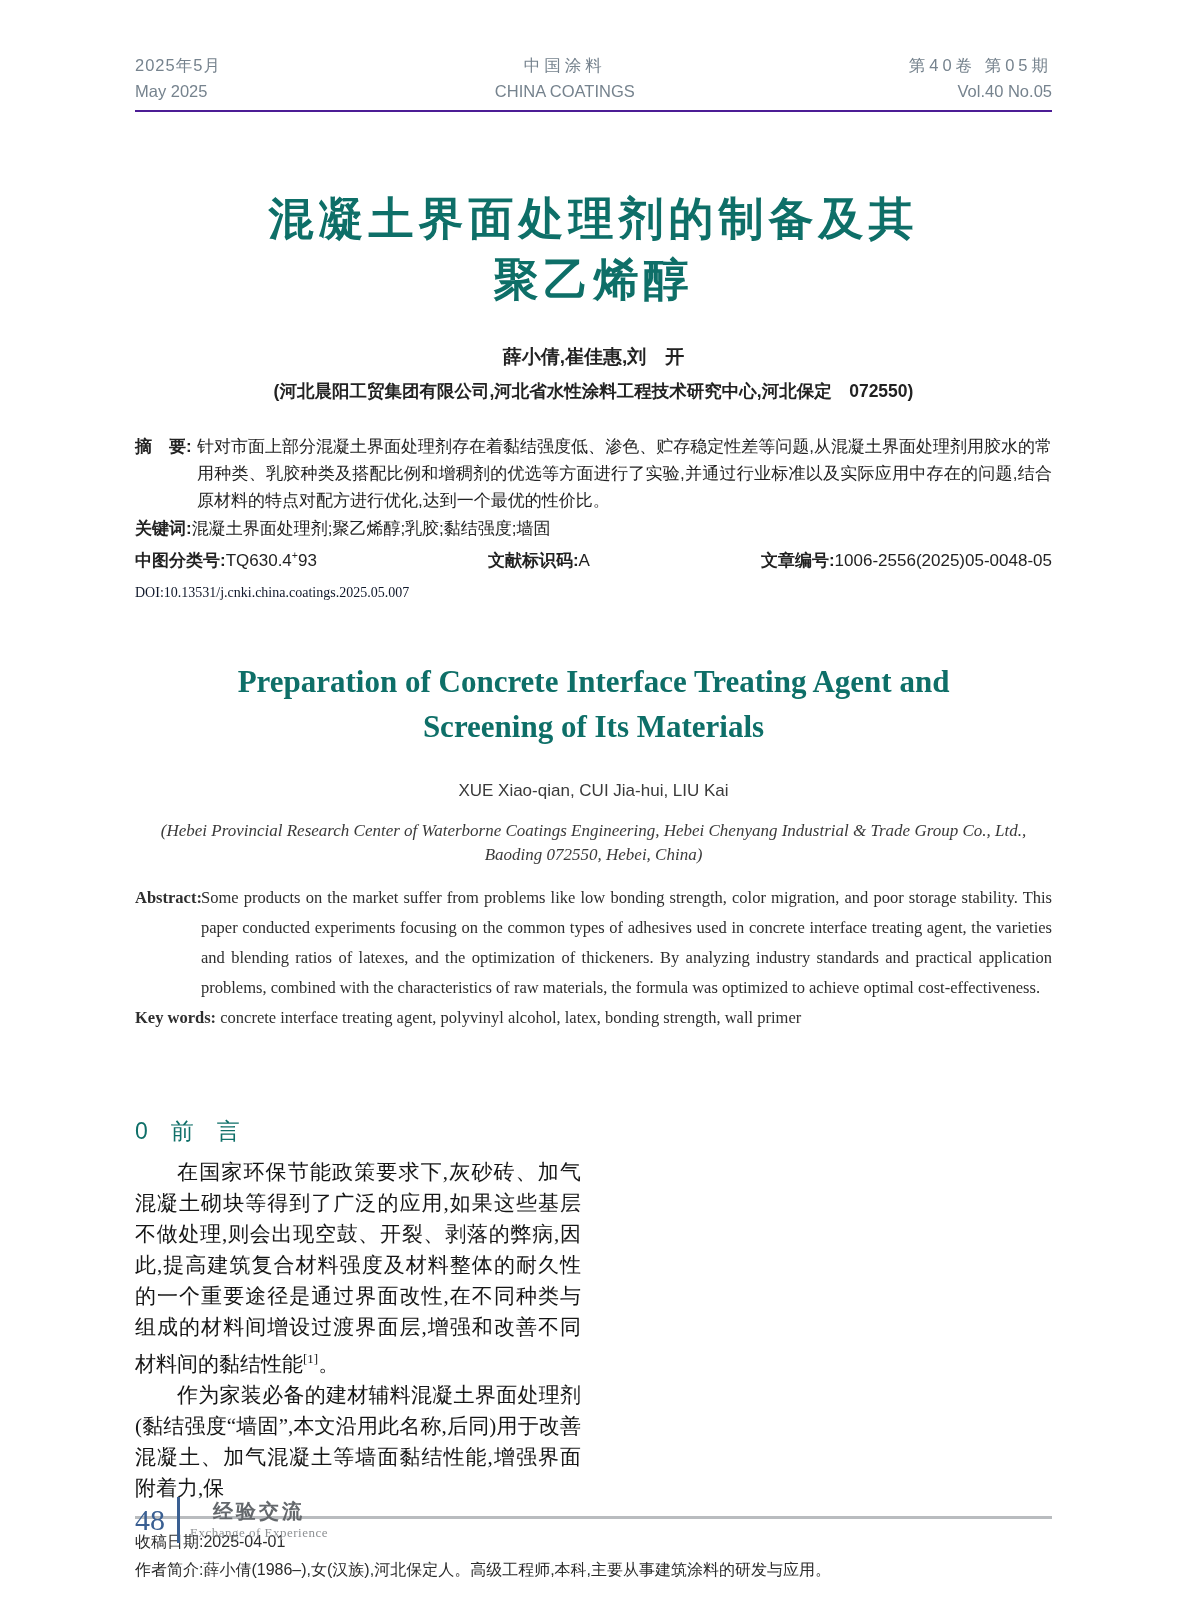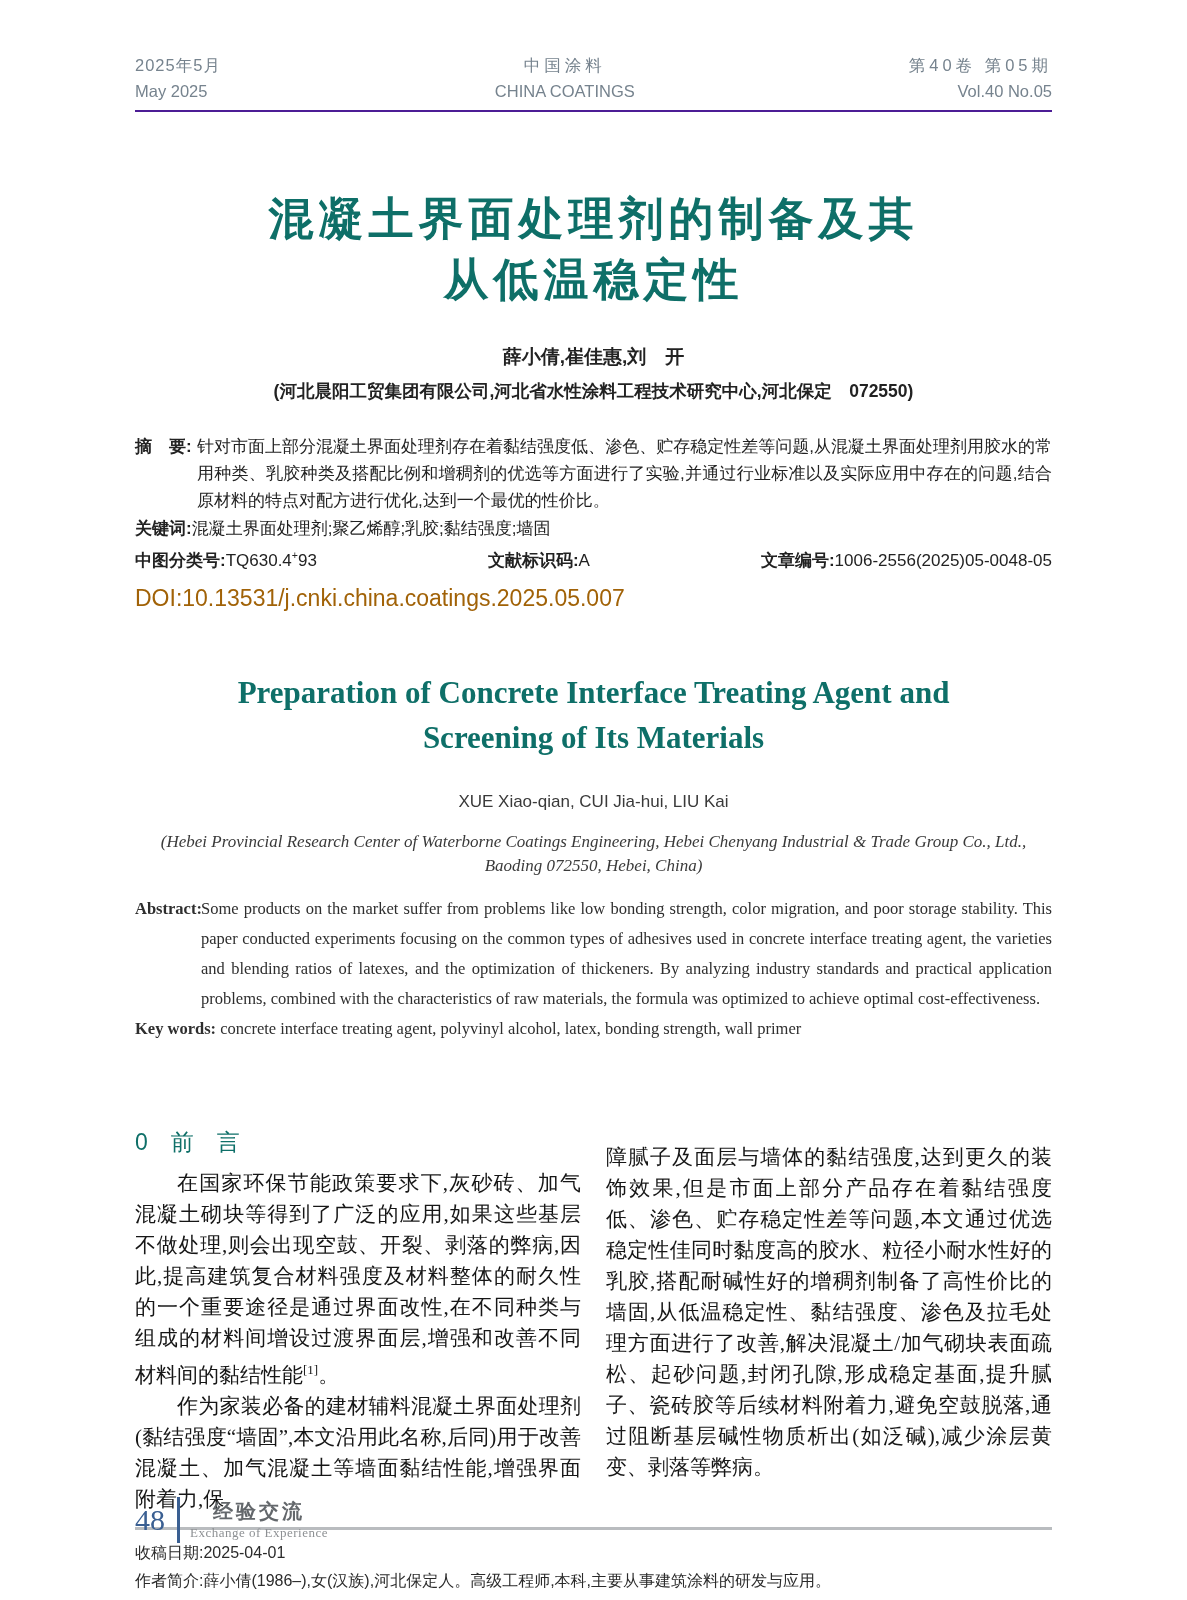--- a/index.html
+++ b/index.html
@@ -23,21 +23,21 @@
 
   
   .abs-block{margin-top:30px;position:relative;padding-left:62px;font-size:17px;
              line-height:27px;text-align:justify;color:#222;}
   .abs-label{position:absolute;left:0;top:0;font-weight:bold;}
   .kw-line{margin-top:1px;font-size:17px;line-height:27px;color:#222;}
   .lbl{font-weight:bold;}
 
   .clc-row{margin-top:7px;display:flex;justify-content:space-between;font-size:17px;color:#222;}
   sup{font-size:0.62em;}
-  .doi{margin-top:13px;font-family:Liberation Sans, sans-serif;font-size:23px;color:#a16207;}
+  .doi{margin-top:13px;font-family:Liberation Serif, serif;font-size:14px;color:#0f172a;}
 
   
   .title-en{margin-top:58px;text-align:center;color:#0e6f68;font-family:"Liberation Serif",serif;
             font-weight:bold;font-size:31px;line-height:45px;}
   .authors-en{margin-top:32px;text-align:center;font-size:17px;color:#3a3a3a;}
   .affil-en{margin-top:18px;text-align:center;font-family:"Liberation Serif",serif;
             font-style:italic;font-size:17px;line-height:24px;color:#3a3a3a;}
   .abs-en{margin-top:16px;position:relative;padding-left:66px;
           font-family:"Liberation Serif",serif;font-size:16.5px;line-height:30px;
           text-align:justify;color:#2e2e2e;}
@@ -80,21 +80,21 @@
         <div>CHINA COATINGS</div>
       </div>
       <div class="hdr-col right">
         <div class="zh">第40卷 第05期</div>
         <div>Vol.40 No.05</div>
       </div>
     </div>
 
     <div class="title-zh">
       <div>混凝土界面处理剂的制备及其</div>
-      <div>从低温稳定性</div>
+      <div>聚乙烯醇</div>
     </div>
 
     <div class="authors-zh">薛小倩,崔佳惠,刘　开</div>
     <div class="affil-zh">(河北晨阳工贸集团有限公司,河北省水性涂料工程技术研究中心,河北保定　072550)</div>
 
     <div class="abs-block">
       <span class="abs-label">摘　要:</span>
       <span>针对市面上部分混凝土界面处理剂存在着黏结强度低、渗色、贮存稳定性差等问题,从混凝土界面处理剂用胶水的常用种类、乳胶种类及搭配比例和增稠剂的优选等方面进行了实验,并通过行业标准以及实际应用中存在的问题,结合原材料的特点对配方进行优化,达到一个最优的性价比。</span>
     </div>
 
@@ -133,23 +133,20 @@
       <span class="lbl">Key words:</span>
       <span>concrete interface treating agent, polyvinyl alcohol, latex, bonding strength, wall primer</span>
     </div>
 
     <div class="cols">
       <div class="col">
         <h2 class="sec-h">0　前　言</h2>
         <p class="body-p"><span>在国家环保节能政策要求下,灰砂砖、加气混凝土砌块等得到了广泛的应用,如果这些基层不做处理,则会出现空鼓、开裂、剥落的弊病,因此,提高建筑复合材料强度及材料整体的耐久性的一个重要途径是通过界面改性,在不同种类与组成的材料间增设过渡界面层,增强和改善不同材料间的黏结性能</span><sup>[1]</sup><span>。</span></p>
         <p class="body-p">作为家装必备的建材辅料混凝土界面处理剂(黏结强度“墙固”,本文沿用此名称,后同)用于改善混凝土、加气混凝土等墙面黏结性能,增强界面附着力,保</p>
       </div>
-      <div class="col col-right">
-        <p class="body-p noindent">障腻子及面层与墙体的黏结强度,达到更久的装饰效果,但是市面上部分产品存在着黏结强度低、渗色、贮存稳定性差等问题,本文通过优选稳定性佳同时黏度高的胶水、粒径小耐水性好的乳胶,搭配耐碱性好的增稠剂制备了高性价比的墙固,从低温稳定性、黏结强度、渗色及拉毛处理方面进行了改善,解决混凝土/加气砌块表面疏松、起砂问题,封闭孔隙,形成稳定基面,提升腻子、瓷砖胶等后续材料附着力,避免空鼓脱落,通过阻断基层碱性物质析出(如泛碱),减少涂层黄变、剥落等弊病。</p>
-      </div>
     </div>
 
     <div class="footnote">
       <div>收稿日期:2025-04-01</div>
       <div>作者简介:薛小倩(1986–),女(汉族),河北保定人。高级工程师,本科,主要从事建筑涂料的研发与应用。</div>
     </div>
 
   </div>
 
   <div class="pagefoot">

